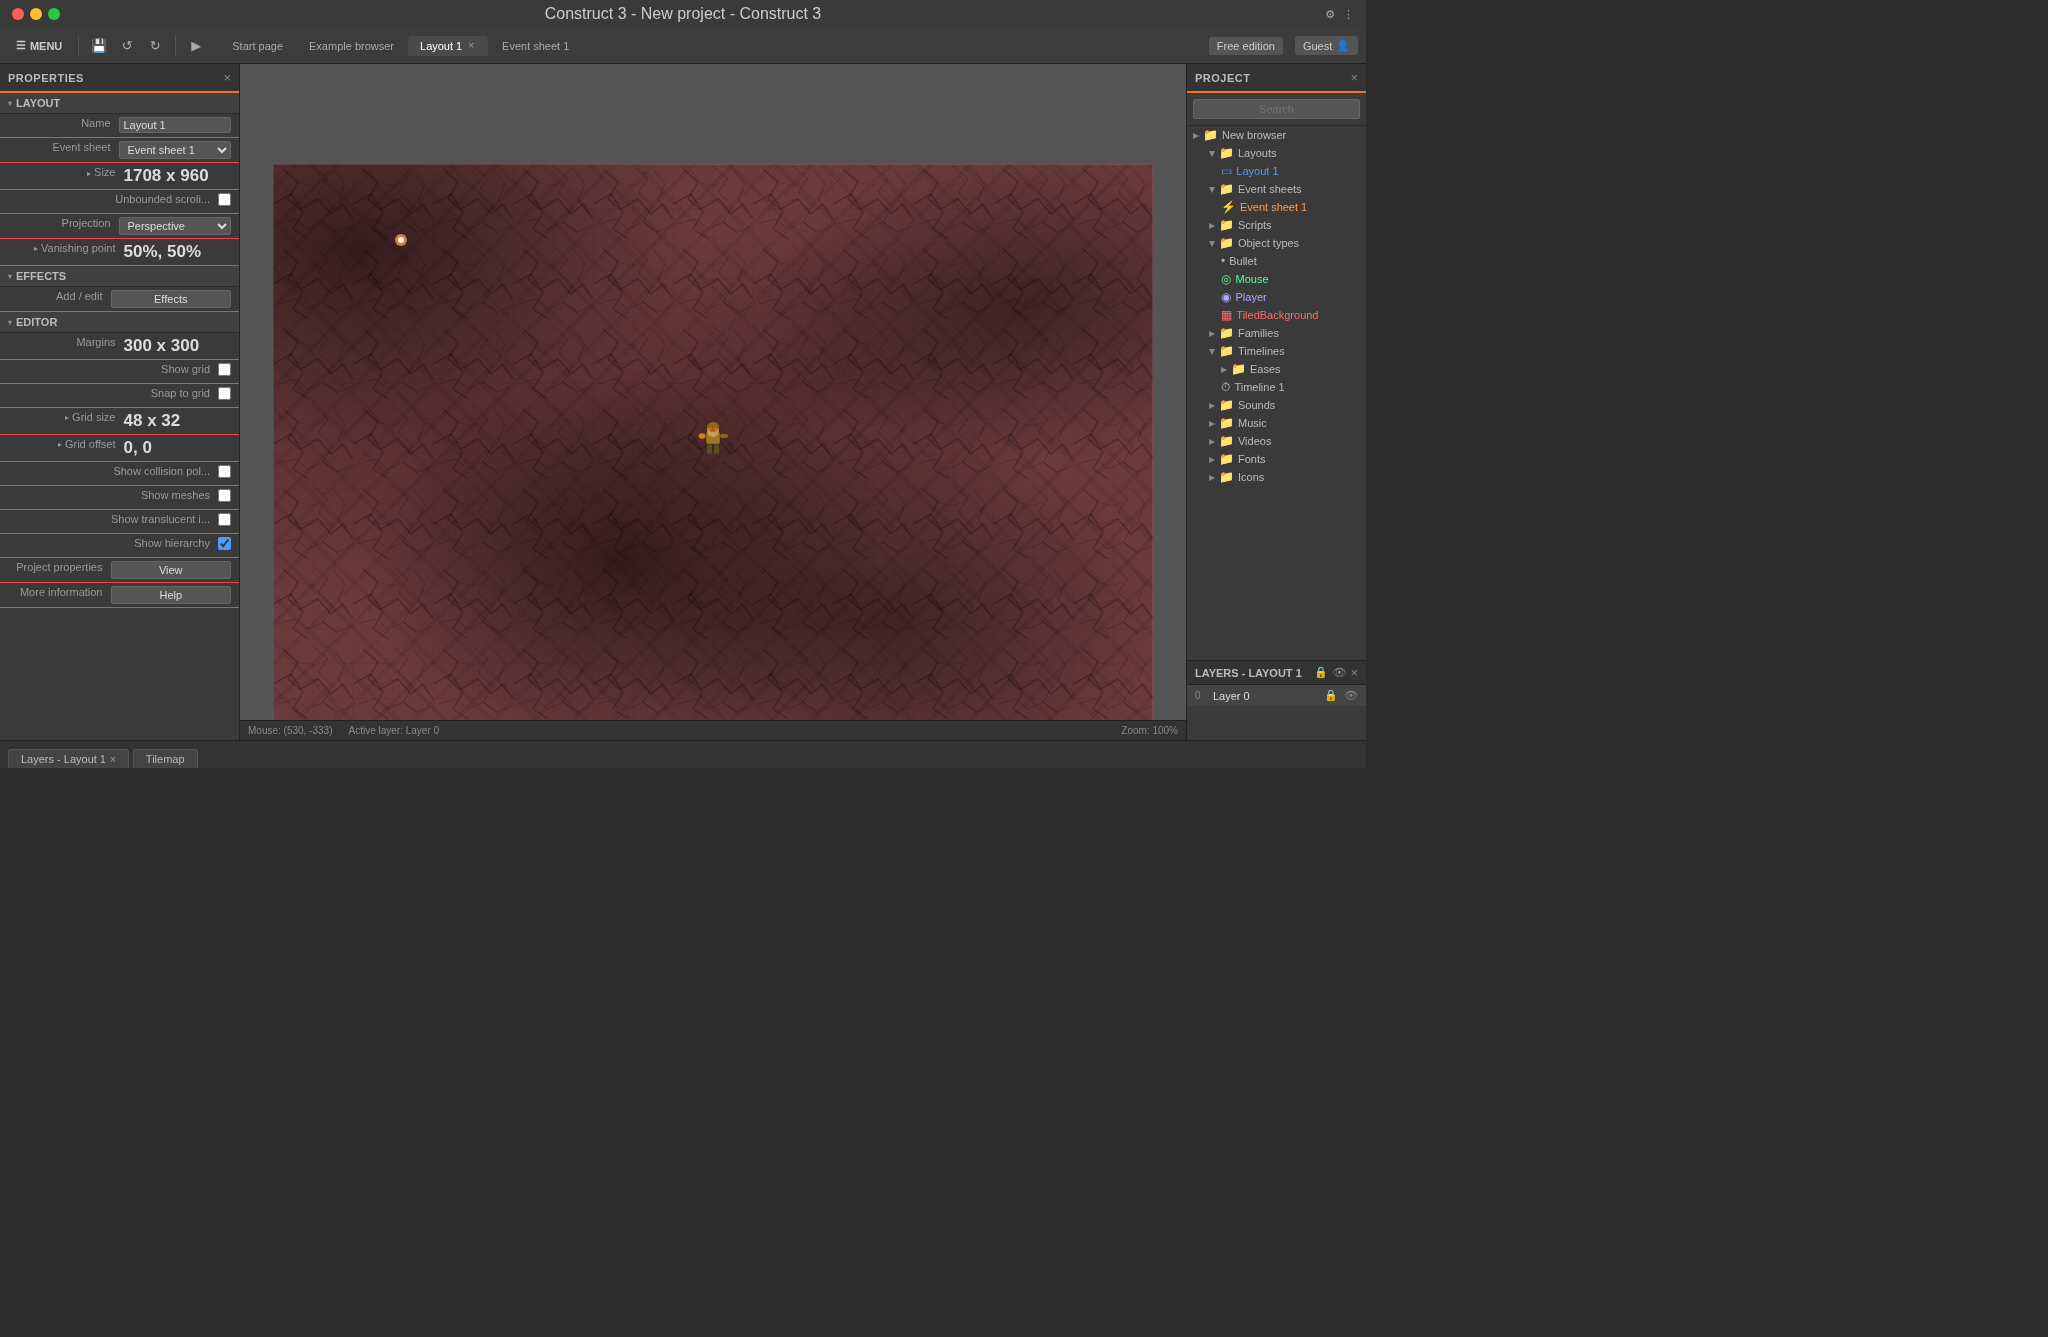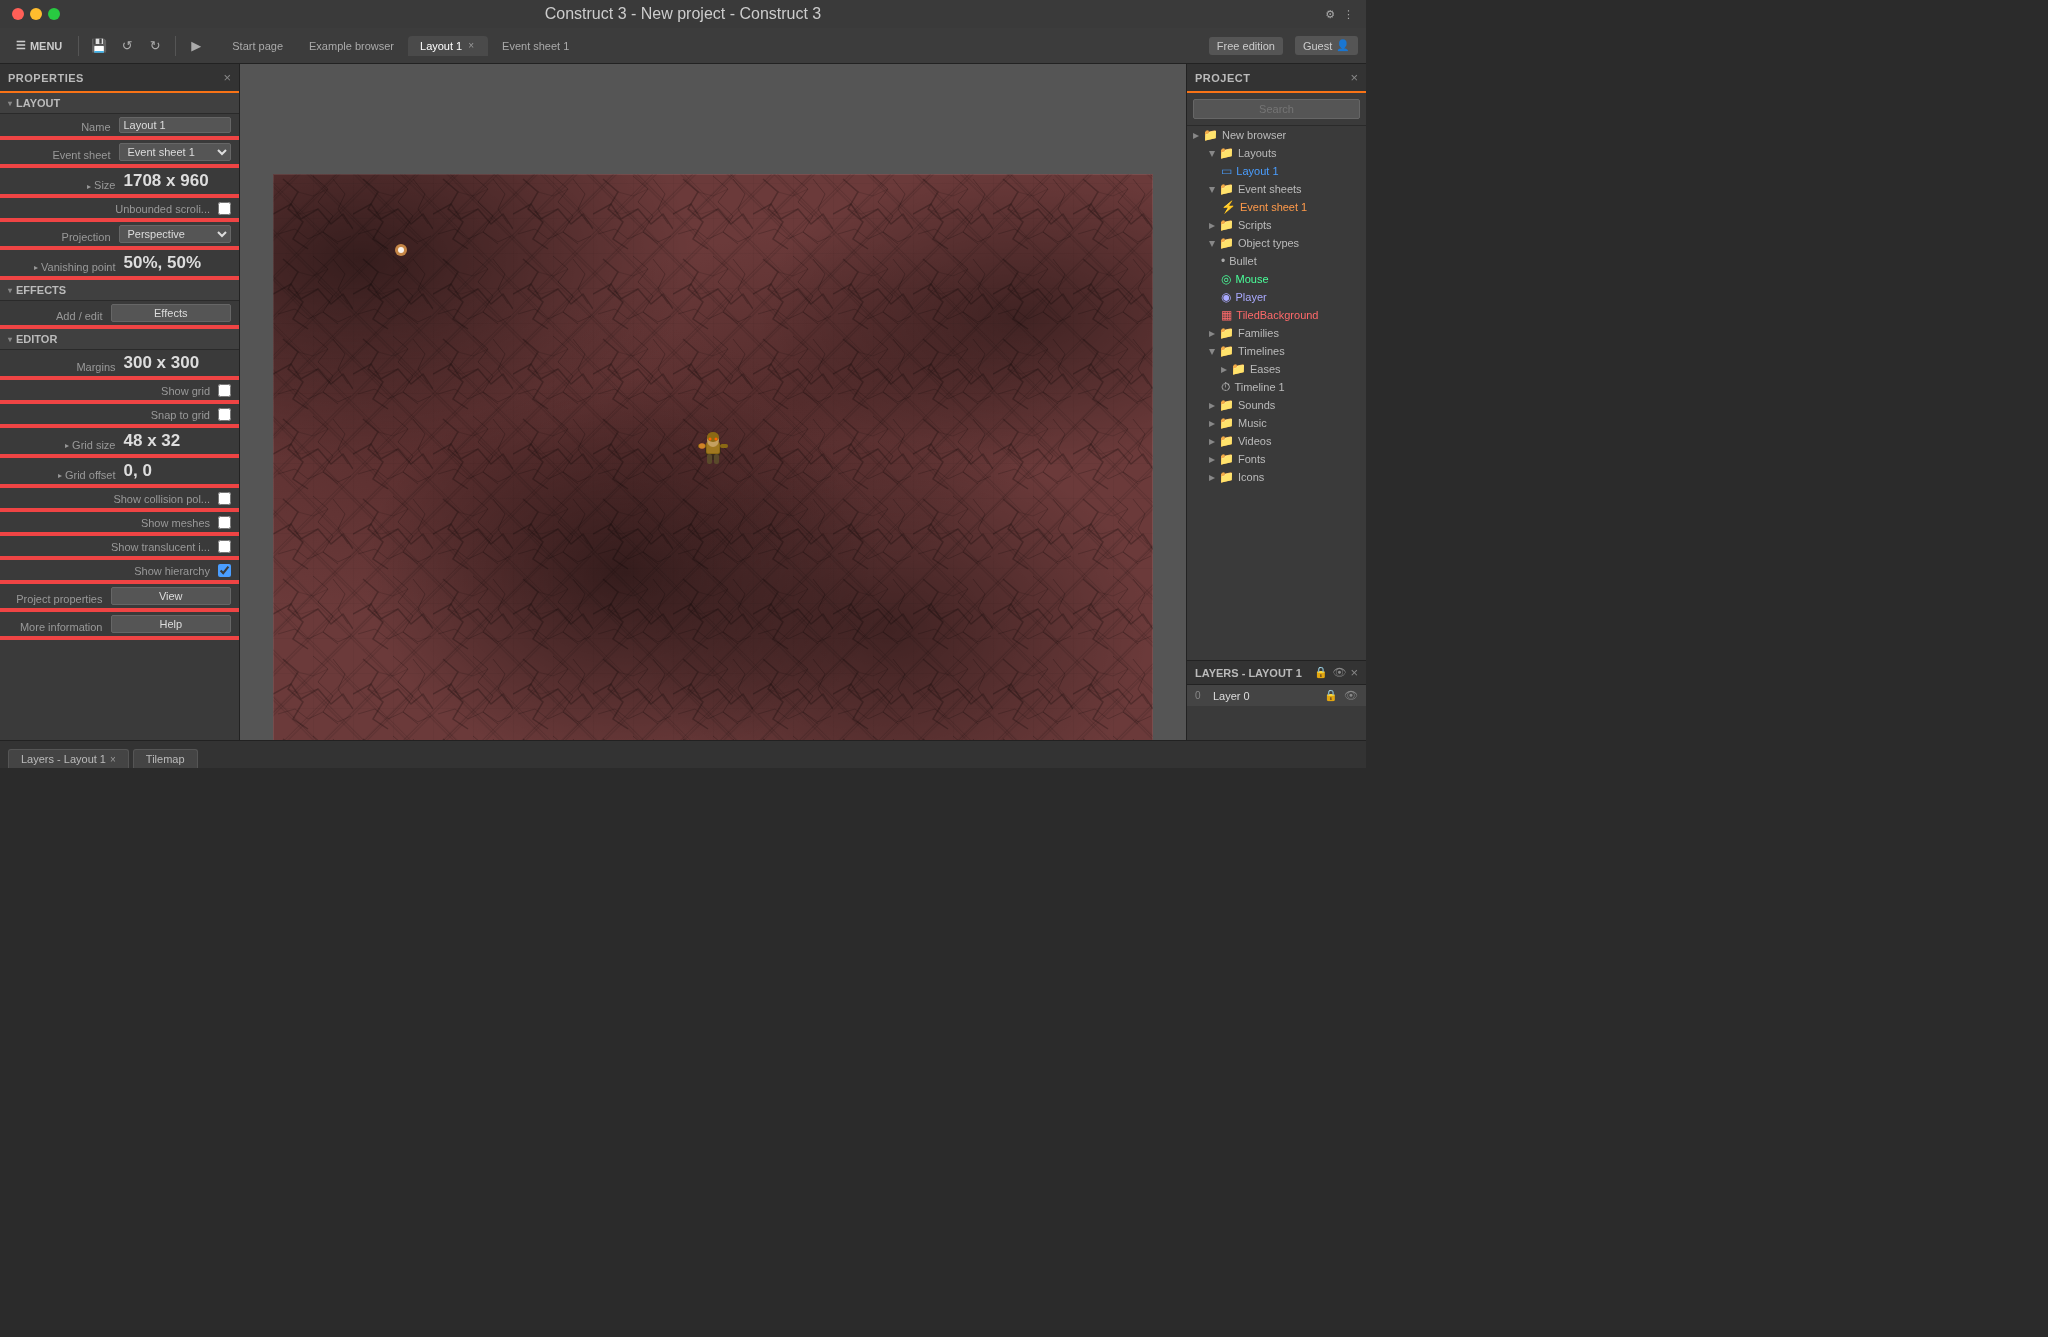--- a/index.html
+++ b/index.html
@@ -183,23 +183,23 @@
       background: #404040;
       border-bottom: 1px solid #2a2a2a;
       cursor: pointer;
       font-size: 11px;
       font-weight: bold;
       color: #bbb;
     }
     .section-chevron { font-size: 8px; color: #888; }
     .prop-row {
       display: flex;
-      align-items: flex-end;
+      align-items: flex-start;
       padding: 3px 8px;
-      border-bottom: 4px solid #ef4444;
+      border-bottom: 1px solid #ef4444;
       min-height: 24px;
     }
     .prop-label {
       color: #999;
       font-size: 11px;
       flex: 1;
       text-align: right;
       padding-right: 8px;
     }
     .prop-value {
@@ -680,20 +680,25 @@
         <div class="cursor-indicator" style="left:calc(50% - 320px);top:12%;">
           <svg viewBox="0 0 16 16">
             <circle cx="8" cy="8" r="6" fill="#e8a050" opacity="0.8"></circle>
             <circle cx="8" cy="8" r="3" fill="#fff" opacity="0.9"></circle>
           </svg>
         </div>
       </div>
       <div class="canvas-border"></div>
     </div>
 
+    <div class="canvas-statusbar">
+      <span>Mouse: (530, -333)</span>
+      <span>Active layer: Layer 0</span>
+      <span style="margin-left:auto;">Zoom: 100%</span>
+    </div>
   </div>
 
   <div class="right-panel">
     <div class="panel-header">
       <span class="panel-title">PROJECT</span>
       <span class="panel-close">×</span>
     </div>
     <div class="project-panel">
       <div class="project-search">
         <input type="text" placeholder="Search" style="">

